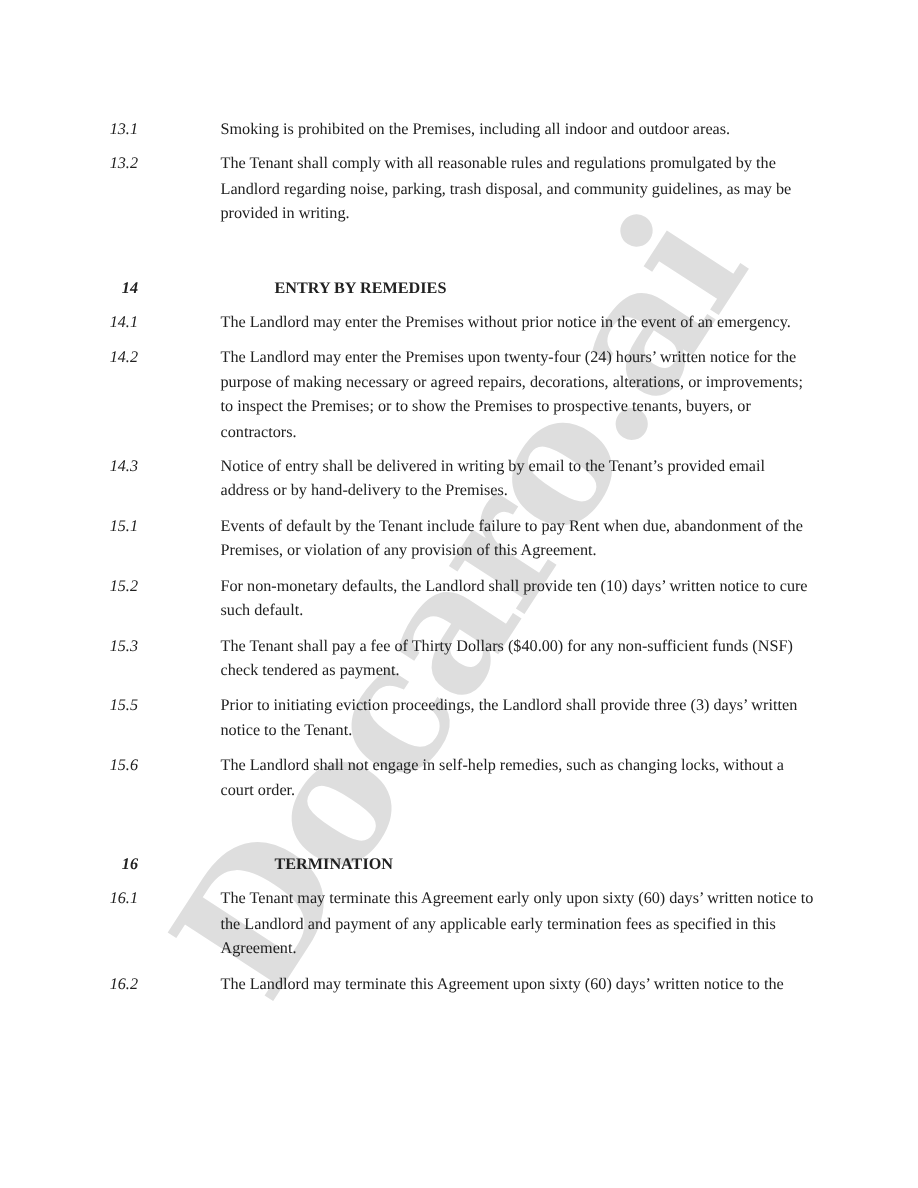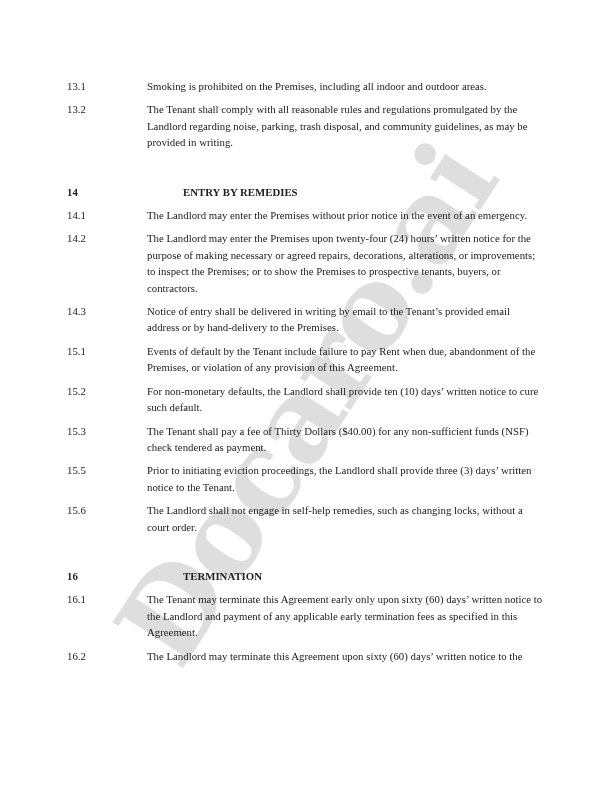--- a/index.html
+++ b/index.html
@@ -40,21 +40,23 @@
     line-height: 16.4px;
     color: #212121;
   }
   .clause {
     display: flex;
     margin: 0 0 7px 0;
   }
   .clause .num {
     flex: none;
     width: 25px;
+    text-align: right;
     margin-right: 7px;
+    font-style: italic;
   }
   .clause .txt {
     flex: 1;
     text-align: left;
     margin-left: 48px;
   }
   .heading {
     margin-top: 33px;
     font-weight: bold;
     gap: 36px;

